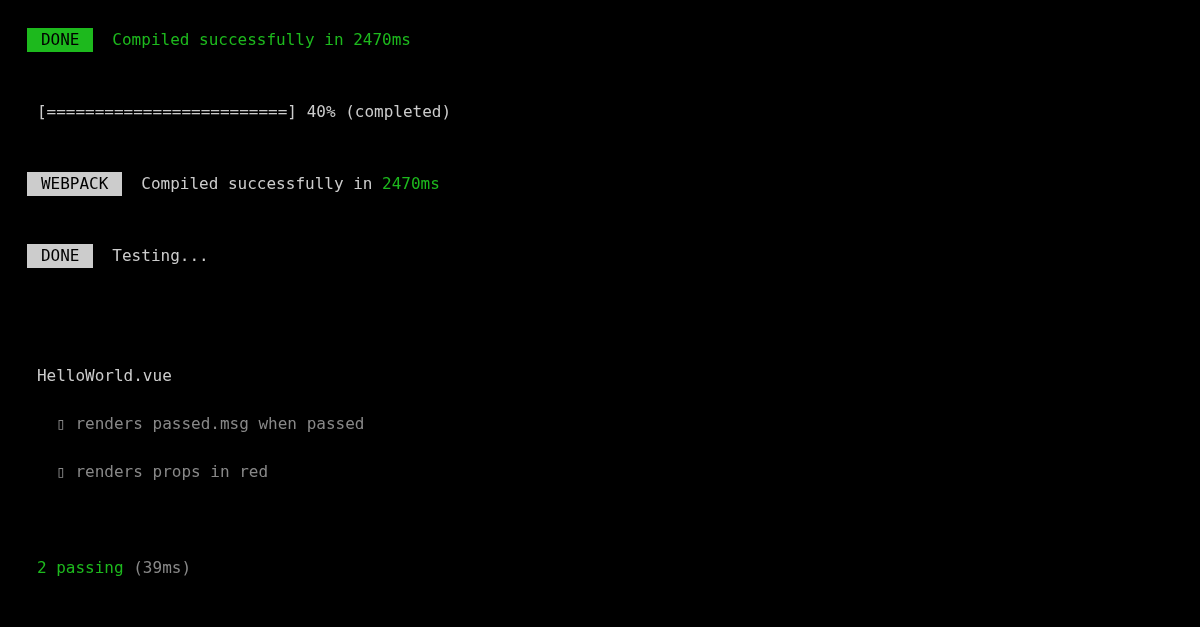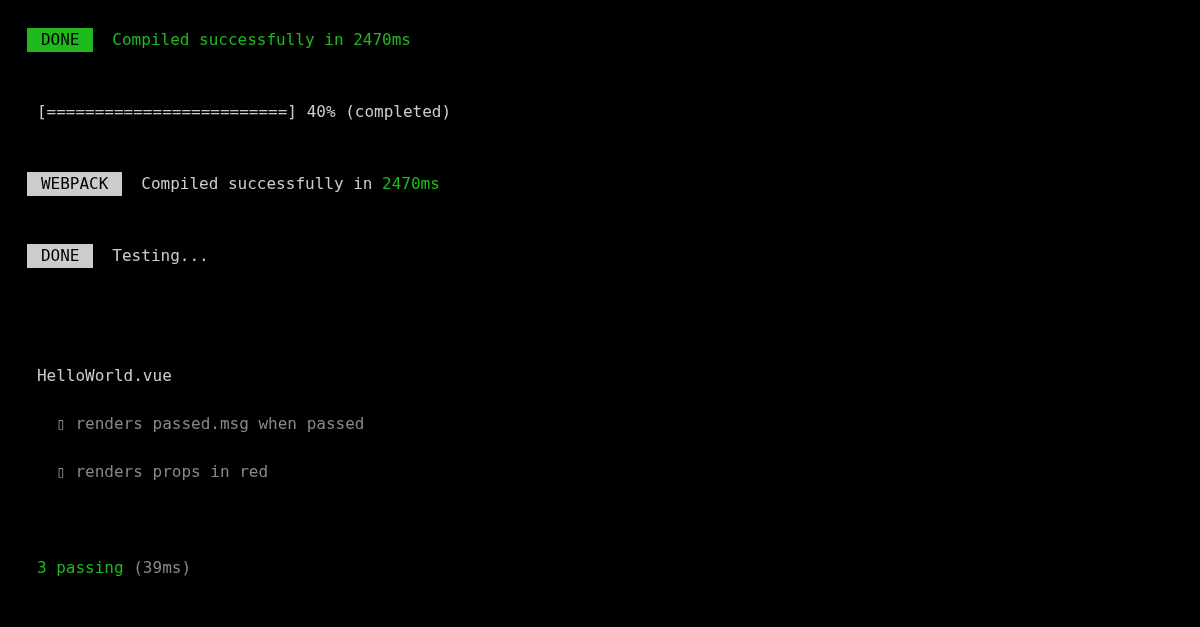--- a/index.html
+++ b/index.html
@@ -68,20 +68,20 @@
 </div>
 
 <div class="line">
   <span class="mark dim">   ▯ </span><span class="dim">renders props in red</span>
 </div>
 
 <div class="blank"></div>
 <div class="blank"></div>
 
 <div class="line">
-  <span class="green"> 3 passing </span><span class="dim">(39ms)</span>
+  <span class="green"> 2 passing </span><span class="dim">(39ms)</span>
 </div>
 
 <div class="blank"></div>
 
 <div class="line">
   
 </div>
 
 </body></html>

